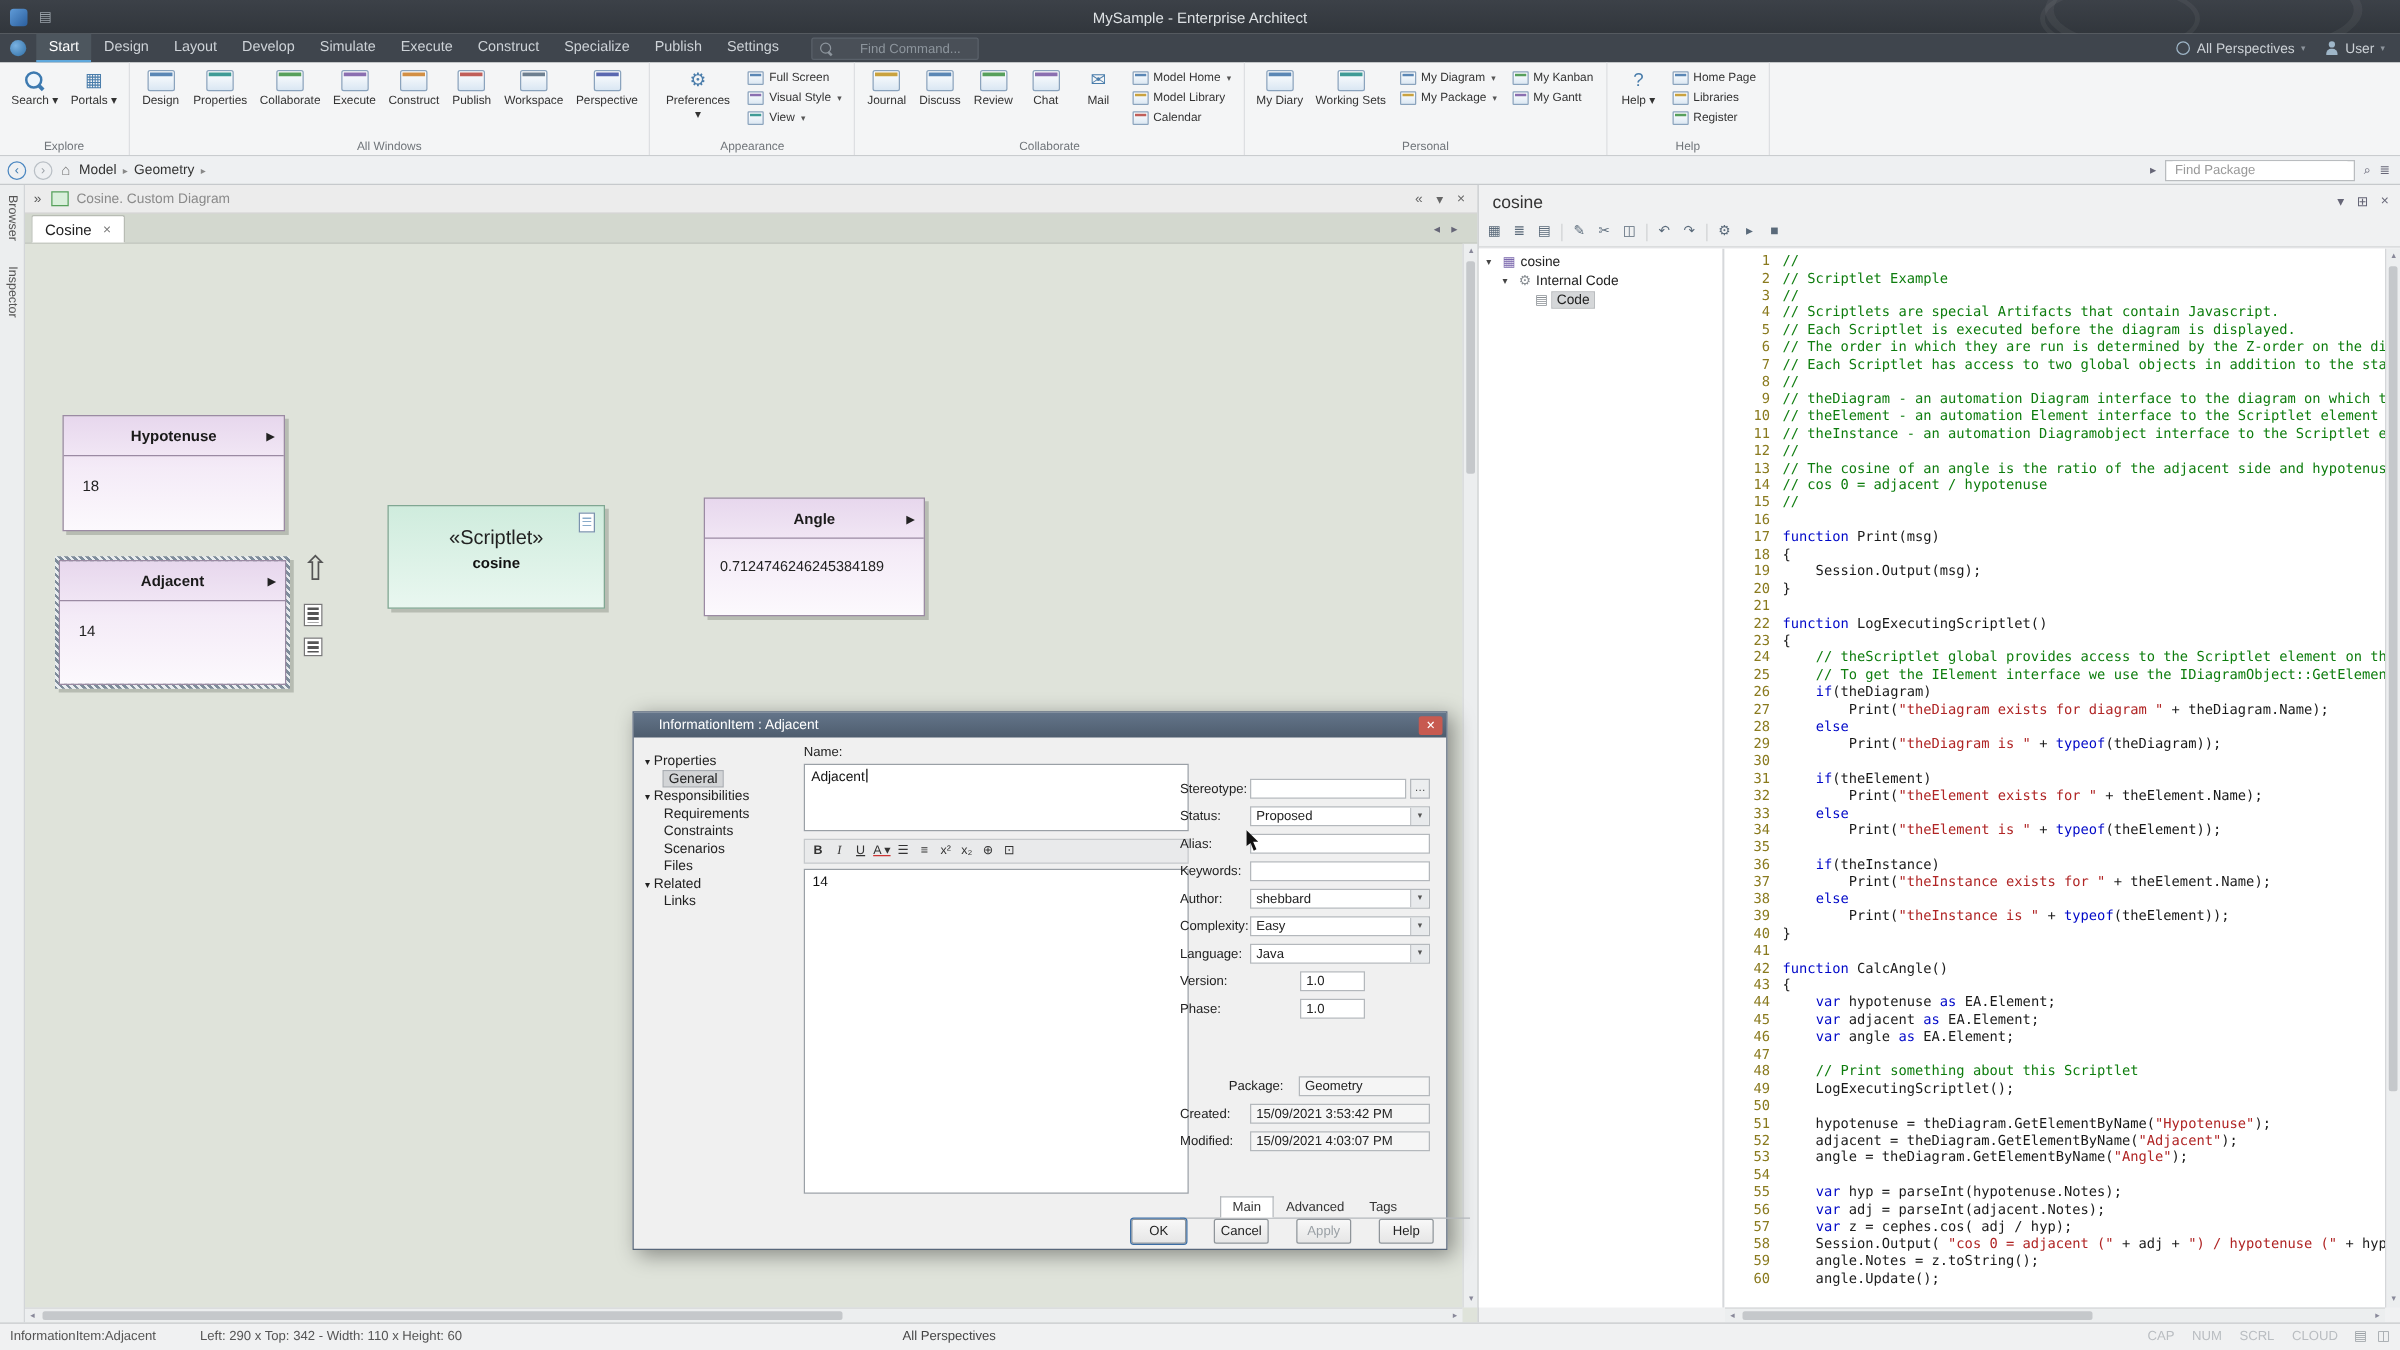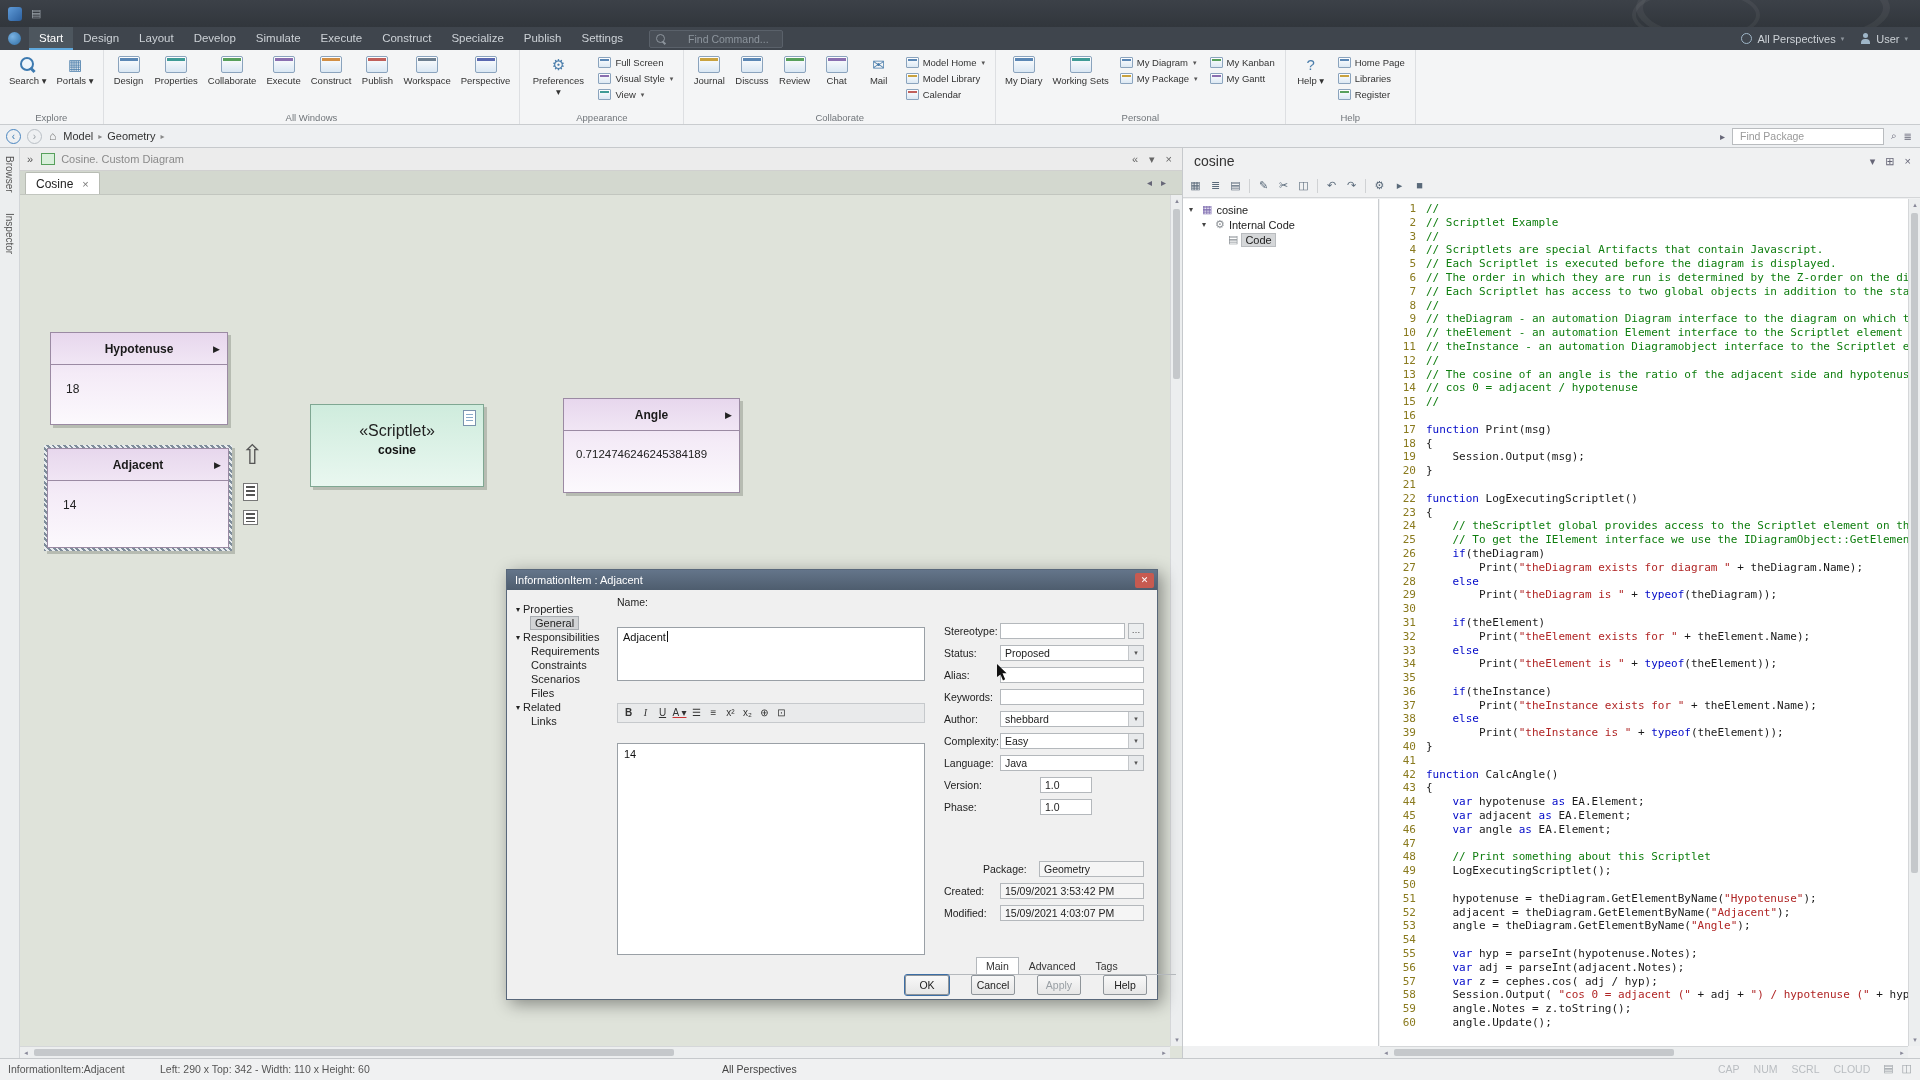--- a/index.html
+++ b/index.html
@@ -153,30 +153,30 @@
   .cl{display:flex;height:13.8px;line-height:13.8px;font-size:11px;white-space:pre;}
   .ln{flex:none;width:36px;text-align:right;padding-right:10px;color:#8a7a1e;}
   .ct{color:#1a1a1a;}
   .com{color:#0e7d0e;}.kw{color:#0008c8;}.str{color:#b02525;}
   .rp-vscroll{position:absolute;right:0;top:0;bottom:0;width:12px;background:#eceeef;border-left:1px solid #d5d7d9;box-sizing:border-box;}
   .rp-hscroll{position:absolute;left:197px;right:12px;bottom:0;height:12px;background:#eceeef;border-top:1px solid #d5d7d9;box-sizing:border-box;}
   
   #dialog{position:absolute;left:506px;top:569px;width:652px;height:431px;background:#f0f0f0;border:1px solid #58677a;
           box-shadow:4px 4px 16px rgba(0,0,0,0.4);z-index:40;font-size:11px;box-sizing:border-box;}
   .dlg-title{height:20px;background:linear-gradient(#64758a,#4e5d6e);color:#fff;display:flex;align-items:center;
-             padding-left:8px;font-size:11px;}
+             padding-left:20px;font-size:11px;}
   .dlg-close{margin-left:auto;margin-right:3px;width:19px;height:15px;background:#c75a50;border-radius:2px;color:#fff;
              font-size:9px;line-height:15px;text-align:center;}
   .dlg-body{position:absolute;top:20px;left:0;right:0;bottom:0;}
   .dlg-tree{position:absolute;left:9px;top:12px;width:106px;}
   .dt-row{display:flex;align-items:center;gap:3px;height:14px;color:#222;}
   .dt-child{padding-left:15px;}
   .dt-arr{font-size:8px;color:#222;}
   .dt-label.sel{background:#d2d4d6;outline:1px solid #a9adb2;padding:0 4px;}
-  .dlg-main{position:absolute;left:110px;top:6px;width:308px;bottom:44px;display:flex;flex-direction:column;gap:16px;}
+  .dlg-main{position:absolute;left:136px;top:6px;width:308px;bottom:44px;display:flex;flex-direction:column;}
   .name-lb{font-size:10.5px;color:#222;margin-bottom:3px;}
   .name-box{background:#fff;border:1px solid #9aa0a6;height:46px;padding:3px 5px;font-size:11px;color:#111;flex:none;}
   .caret{display:inline-block;width:1px;height:11px;background:#111;vertical-align:-1px;margin-left:1px;}
   .fmt-bar{display:flex;align-items:center;gap:2px;height:18px;margin-top:6px;margin-bottom:4px;border:1px solid #c6c9cc;
            background:#e9eaeb;padding:0 3px;flex:none;}
   .fmt-btn{min-width:15px;height:14px;text-align:center;font-size:10px;line-height:14px;color:#333;}
   .fmt-bold{font-weight:bold;}
   .fmt-italic{font-style:italic;font-family:"Liberation Serif",serif;}
   .fmt-underline{text-decoration:underline;}
   .fmt-font-color{text-decoration:underline;text-decoration-color:#c33;}
@@ -216,20 +216,21 @@
   .sb-right-ics{position:absolute;right:8px;top:3px;display:flex;gap:8px;color:#9aa0a5;font-size:11px;}
 </style>
 </head>
 <body>
 
 <div id="app">
 
   <div id="titlebar">
     <span class="tb-logo"></span>
     <span class="tb-menu">▤</span>
+    <div class="tb-title">MySample - Enterprise Architect</div>
     <div class="tb-swirl1"></div>
     <div class="tb-swirl2"></div>
   </div>
 
   <div id="menubar">
     <span class="mb-logo"></span>
     <nav id="menu-tabs">
         <div class="mtab active">Start</div>
         <div class="mtab">Design</div>
         <div class="mtab">Layout</div>

